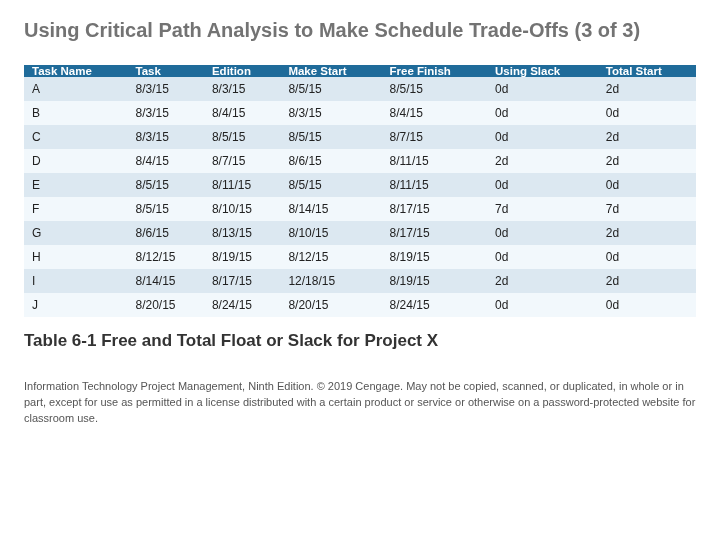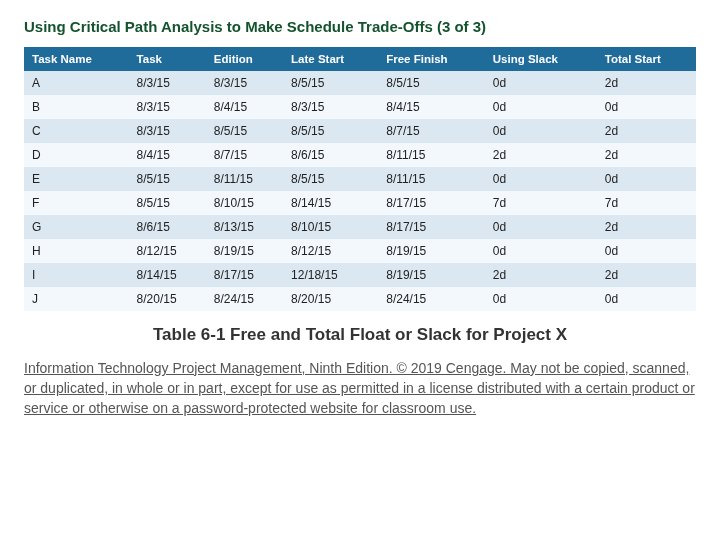--- a/index.html
+++ b/index.html
@@ -15,40 +15,40 @@
     .page {
       width: 720px;
       height: 540px;
       padding: 18px 24px 12px 24px;
       display: flex;
       flex-direction: column;
       gap: 10px;
     }
 
     .title {
-      font-size: 15px;
+      font-size: 20px;
       font-weight: 600;
-      color: #14532d;
+      color: #737373;
       line-height: 1.25;
-      margin-bottom: 0;
+      margin-bottom: 12px;
     }
 
     table {
       width: 100%;
       border-collapse: collapse;
       font-size: 12px;
     }
 
     thead tr {
       background-color: #1f6b9a;
       color: #ffffff;
     }
 
     thead th {
-      padding: 6px 8px;
+      padding: 0 8px;
       text-align: left;
       font-weight: 600;
       font-size: 11.5px;
     }
 
     tbody tr:nth-child(odd) {
       background-color: #dce8f1;
     }
 
     tbody tr:nth-child(even) {
@@ -59,45 +59,43 @@
       padding: 5px 8px;
       color: #222222;
       font-size: 12px;
     }
 
     .caption {
       font-size: 17px;
       font-weight: 600;
       color: #333333;
       margin-top: 4px;
-      text-align: center;
     }
 
     .footer {
-      font-size: 14px;
+      font-size: 11px;
       color: #555555;
       line-height: 1.45;
-      margin-top: 3px;
-      text-decoration: underline;
+      margin-top: 18px;
     }
   </style>
 </head>
 <body>
 
 <div class="page">
 
   <div class="title">Using Critical Path Analysis to Make Schedule Trade-Offs (3 of 3)</div>
 
   <table>
     <thead>
       <tr>
       <th>Task Name</th>
           <th>Task</th>
           <th>Edition</th>
-          <th>Late Start</th>
+          <th>Make Start</th>
           <th>Free Finish</th>
           <th>Using Slack</th>
           <th>Total Start</th>
         </tr>
     </thead>
     <tbody>
     <tr>
           <td>A</td>
           <td>8/3/15</td>
           <td>8/3/15</td>

